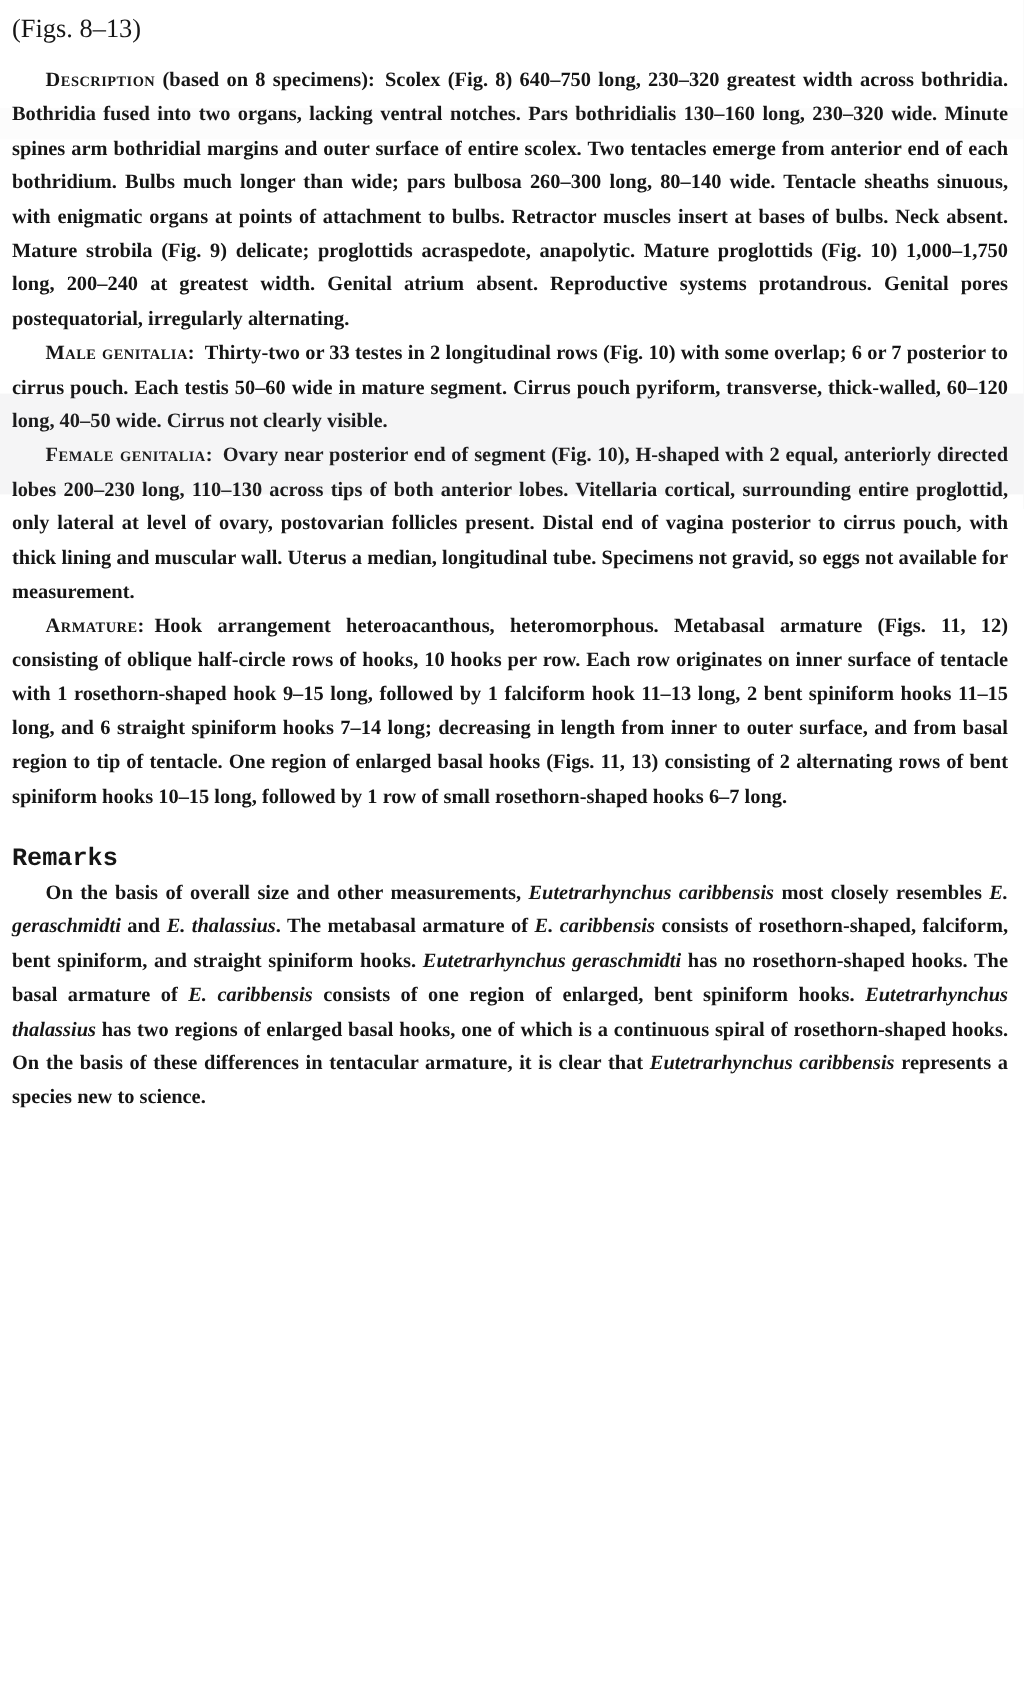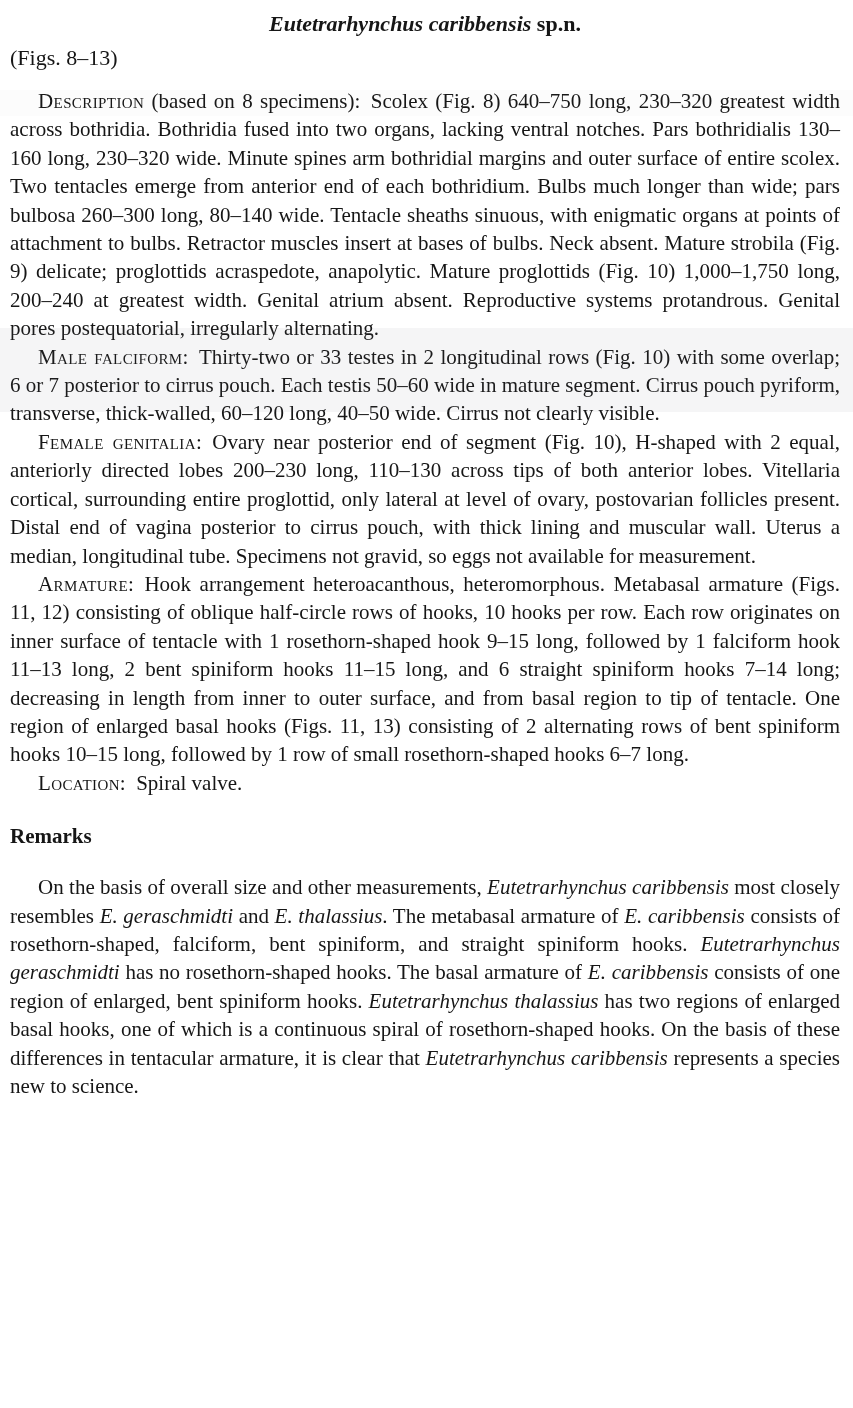--- a/index.html
+++ b/index.html
@@ -43,57 +43,57 @@
   h1.title .species{font-style:italic;}
   h2.subtitle{
     margin:0 0 16px 0;
     text-align:left;
     font-size:22px;
     line-height:27px;
     font-weight:normal;
   }
   p.body{
     margin:0;
-    font-size:21px;
+    font-size:17px;
     line-height:28.4px;
     text-align:justify;
+    font-weight:bold;
   }
   p.ind{text-indent:28px;}
   .seg-sc{font-variant:small-caps;letter-spacing:0.4px;}
   .seg-i{font-style:italic;}
   .seg-p{}
   h3.remarks{
-    margin:26px 0 24px 0;
+    margin:26px 0 0 0;
     font-size:21px;
     line-height:26px;
     font-weight:bold;
+    font-family:Liberation Mono, monospace;
   }
 </style>
 </head>
 <body>
 
 <div class="page">
 
   <div class="scan-band b2"></div>
   <div class="scan-band b1"></div>
 
-  <h1 class="title"><span class="species">Eutetrarhynchus caribbensis</span><span>&nbsp;sp.n.</span></h1>
 
   <h2 class="subtitle">(Figs. 8–13)</h2>
 
   <p class="body ind"><span class="seg-sc">Description</span><span class="seg-p"> (based on 8 specimens): Scolex (Fig. 8) 640–750 long, 230–320 greatest width across bothridia. Bothridia fused into two organs, lacking ventral notches. Pars bothridialis 130–160 long, 230–320 wide. Minute spines arm bothridial margins and outer surface of entire scolex. Two tentacles emerge from anterior end of each bothridium. Bulbs much longer than wide; pars bulbosa 260–300 long, 80–140 wide. Tentacle sheaths sinuous, with enigmatic organs at points of attachment to bulbs. Retractor muscles insert at bases of bulbs. Neck absent. Mature strobila (Fig. 9) delicate; proglottids acraspedote, anapolytic. Mature proglottids (Fig. 10) 1,000–1,750 long, 200–240 at greatest width. Genital atrium absent. Reproductive systems protandrous. Genital pores postequatorial, irregularly alternating.</span></p>
 
-  <p class="body ind"><span class="seg-sc">Male falciform</span><span class="seg-p">: Thirty-two or 33 testes in 2 longitudinal rows (Fig. 10) with some overlap; 6 or 7 posterior to cirrus pouch. Each testis 50–60 wide in mature segment. Cirrus pouch pyriform, transverse, thick-walled, 60–120 long, 40–50 wide. Cirrus not clearly visible.</span></p>
+  <p class="body ind"><span class="seg-sc">Male genitalia</span><span class="seg-p">: Thirty-two or 33 testes in 2 longitudinal rows (Fig. 10) with some overlap; 6 or 7 posterior to cirrus pouch. Each testis 50–60 wide in mature segment. Cirrus pouch pyriform, transverse, thick-walled, 60–120 long, 40–50 wide. Cirrus not clearly visible.</span></p>
 
   <p class="body ind"><span class="seg-sc">Female genitalia</span><span class="seg-p">: Ovary near posterior end of segment (Fig. 10), H-shaped with 2 equal, anteriorly directed lobes 200–230 long, 110–130 across tips of both anterior lobes. Vitellaria cortical, surrounding entire proglottid, only lateral at level of ovary, postovarian follicles present. Distal end of vagina posterior to cirrus pouch, with thick lining and muscular wall. Uterus a median, longitudinal tube. Specimens not gravid, so eggs not available for measurement.</span></p>
 
   <p class="body ind"><span class="seg-sc">Armature</span><span class="seg-p">: Hook arrangement heteroacanthous, heteromorphous. Metabasal armature (Figs. 11, 12) consisting of oblique half-circle rows of hooks, 10 hooks per row. Each row originates on inner surface of tentacle with 1 rosethorn-shaped hook 9–15 long, followed by 1 falciform hook 11–13 long, 2 bent spiniform hooks 11–15 long, and 6 straight spiniform hooks 7–14 long; decreasing in length from inner to outer surface, and from basal region to tip of tentacle. One region of enlarged basal hooks (Figs. 11, 13) consisting of 2 alternating rows of bent spiniform hooks 10–15 long, followed by 1 row of small rosethorn-shaped hooks 6–7 long.</span></p>
 
 
-  <p class="body ind"><span class="seg-sc">Location</span><span class="seg-p">: Spiral valve.</span></p>
 
 
 
 
   <h3 class="remarks">Remarks</h3>
 
   <p class="body ind"><span class="seg-p">On the basis of overall size and other measurements, </span><span class="seg-i">Eutetrarhynchus caribbensis</span><span class="seg-p"> most closely resembles </span><span class="seg-i">E. geraschmidti</span><span class="seg-p"> and </span><span class="seg-i">E. thalassius</span><span class="seg-p">. The metabasal armature of </span><span class="seg-i">E. caribbensis</span><span class="seg-p"> consists of rosethorn-shaped, falciform, bent spiniform, and straight spiniform hooks. </span><span class="seg-i">Eutetrarhynchus geraschmidti</span><span class="seg-p"> has no rosethorn-shaped hooks. The basal armature of </span><span class="seg-i">E. caribbensis</span><span class="seg-p"> consists of one region of enlarged, bent spiniform hooks. </span><span class="seg-i">Eutetrarhynchus thalassius</span><span class="seg-p"> has two regions of enlarged basal hooks, one of which is a continuous spiral of rosethorn-shaped hooks. On the basis of these differences in tentacular armature, it is clear that </span><span class="seg-i">Eutetrarhynchus caribbensis</span><span class="seg-p"> represents a species new to science.</span></p>
 
 </div>
 

